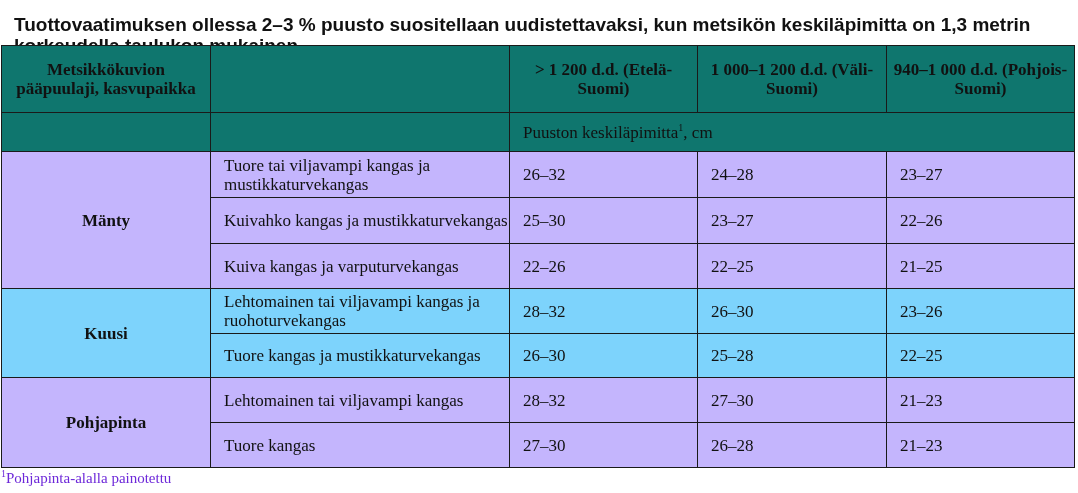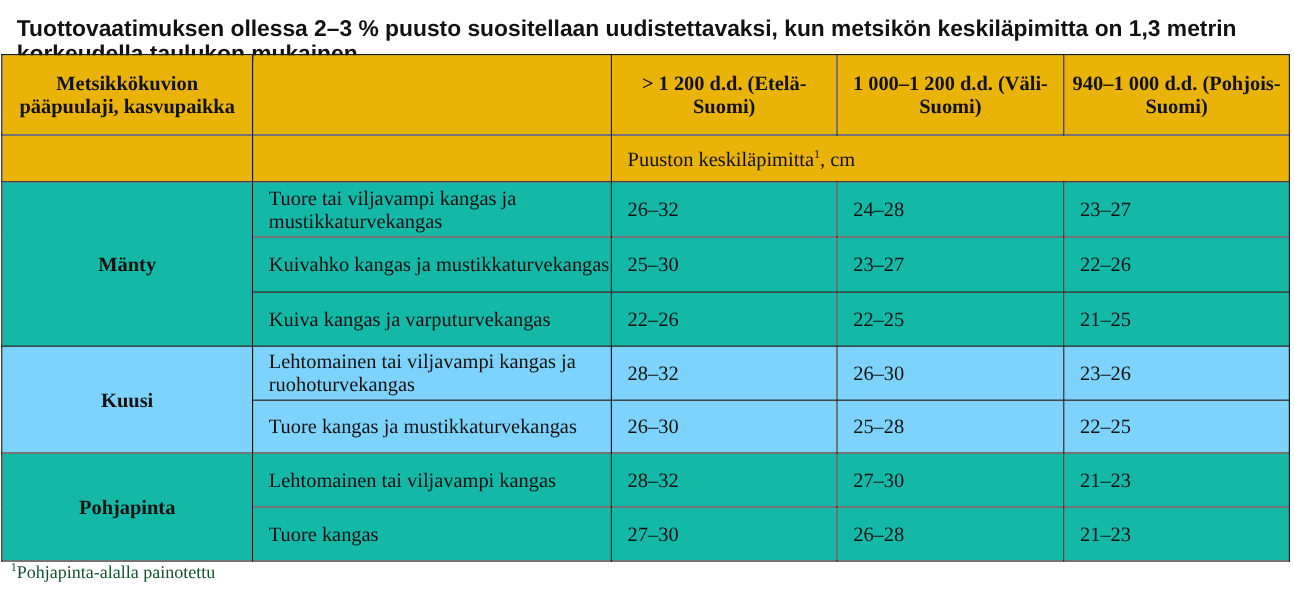--- a/index.html
+++ b/index.html
@@ -36,36 +36,36 @@
       width: 1073px;
     }
     table.main td {
       border: 1.5px solid #1a1a1a;
       padding: 0 0 0 13px;
       font-size: 17px;
       line-height: 19px;
       vertical-align: middle;
       overflow: hidden;
     }
-    .hdr td { background: #eab308; }
+    .hdr td { background: #0f766e; }
     .hdr td.center { text-align: center; font-weight: bold; padding: 0 4px; }
     .cream td { background: #7dd3fc; }
-    .white td { background: #14b8a6; }
+    .white td { background: #c4b5fd; }
     td.species {
       text-align: center;
       font-weight: bold;
       padding: 6px !important;
     }
     .footnote {
       position: absolute;
-      left: 9px;
+      left: 1px;
       top: 469px;
       font-size: 15px;
       line-height: 18px;
-      color: #14532d;
+      color: #6d28d9;
     }
     sup { font-size: 10px; vertical-align: super; line-height: 0; }
   </style>
 </head>
 <body>
 
 <h1 class="title">Tuottovaatimuksen ollessa 2–3 % puusto suositellaan uudistettavaksi, kun metsikön keskiläpimitta on 1,3 metrin korkeudella taulukon mukainen.</h1>
 
 <table class="main">
   <colgroup>

